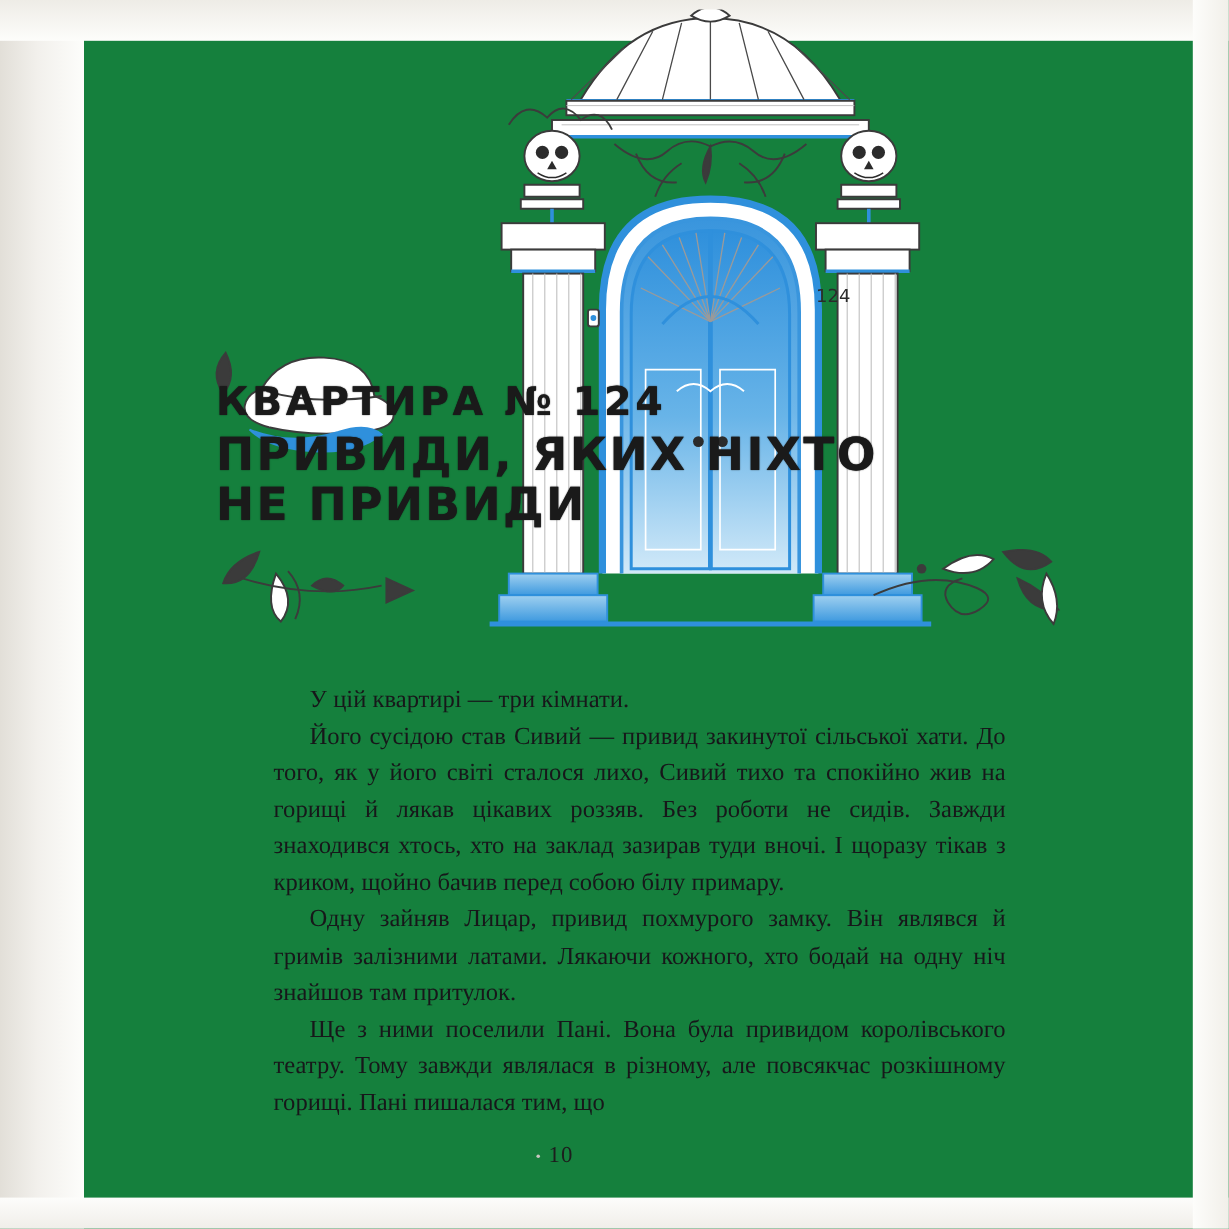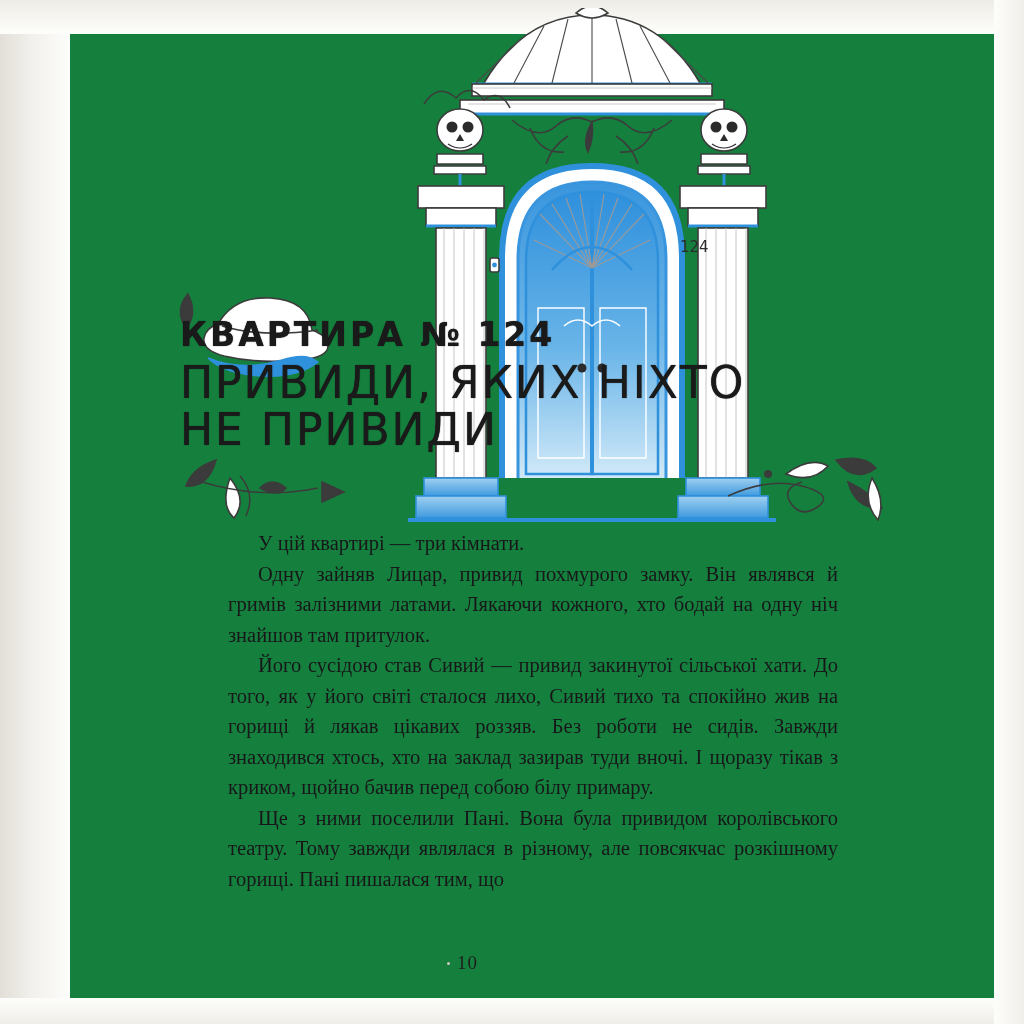--- a/index.html
+++ b/index.html
@@ -70,33 +70,33 @@
   }
   .kicker {
     font-size: 33px;
     font-weight: bold;
     letter-spacing: 3px;
     line-height: 1.05;
     text-shadow: 0 0 1px #111;
   }
   .main-title {
     margin-top: 6px;
-    font-size: 44px;
-    font-weight: normal;
+    font-size: 38px;
+    font-weight: bold;
     line-height: 1.08;
     letter-spacing: 2px;
     text-shadow: 0 0 1px #111;
   }
   .main-title .line2 { display: block; }
 
   
   .body-text {
     position: absolute;
     left: 228px;
-    top: 528px;
+    top: 568px;
     width: 610px;
     font-family: "Liberation Serif", serif;
     font-size: 20.5px;
     line-height: 30.5px;
     color: #17171a;
     text-align: justify;
     text-justify: inter-word;
   }
   .body-text p {
     margin: 0;
@@ -275,21 +275,21 @@
   <div class="title-block">
     <div class="kicker">КВАРТИРА № 124</div>
     <div class="main-title">
       <span>ПРИВИДИ, ЯКИХ НІХТО</span>
       <span class="line2">НЕ ПРИВИДИ</span>
     </div>
   </div>
 
   <div class="body-text">
     <p>У цій квартирі — три кімнати.</p>
+    <p>Його сусідою став Сивий — привид закинутої сільської хати. До того, як у його світі сталося лихо, Сивий тихо та спокійно жив на горищі й лякав цікавих роззяв. Без роботи не сидів. Завжди знаходився хтось, хто на заклад зазирав туди вночі. І щоразу тікав з криком, щойно бачив перед собою білу примару.</p>
     <p>Одну зайняв Лицар, привид похмурого замку. Він являвся й гримів залізними латами. Лякаючи кожного, хто бодай на одну ніч знайшов там притулок.</p>
-    <p>Його сусідою став Сивий — привид закинутої сільської хати. До того, як у його світі сталося лихо, Сивий тихо та спокійно жив на горищі й лякав цікавих роззяв. Без роботи не сидів. Завжди знаходився хтось, хто на заклад зазирав туди вночі. І щоразу тікав з криком, щойно бачив перед собою білу примару.</p>
     <p>Ще з ними поселили Пані. Вона була привидом королівського театру. Тому завжди являлася в різному, але повсякчас розкішному горищі. Пані пишалася тим, що</p>
   </div>
 
   <div class="speck"></div>
   <div class="folio">10</div>
 
 </div>
 
 </body></html>

